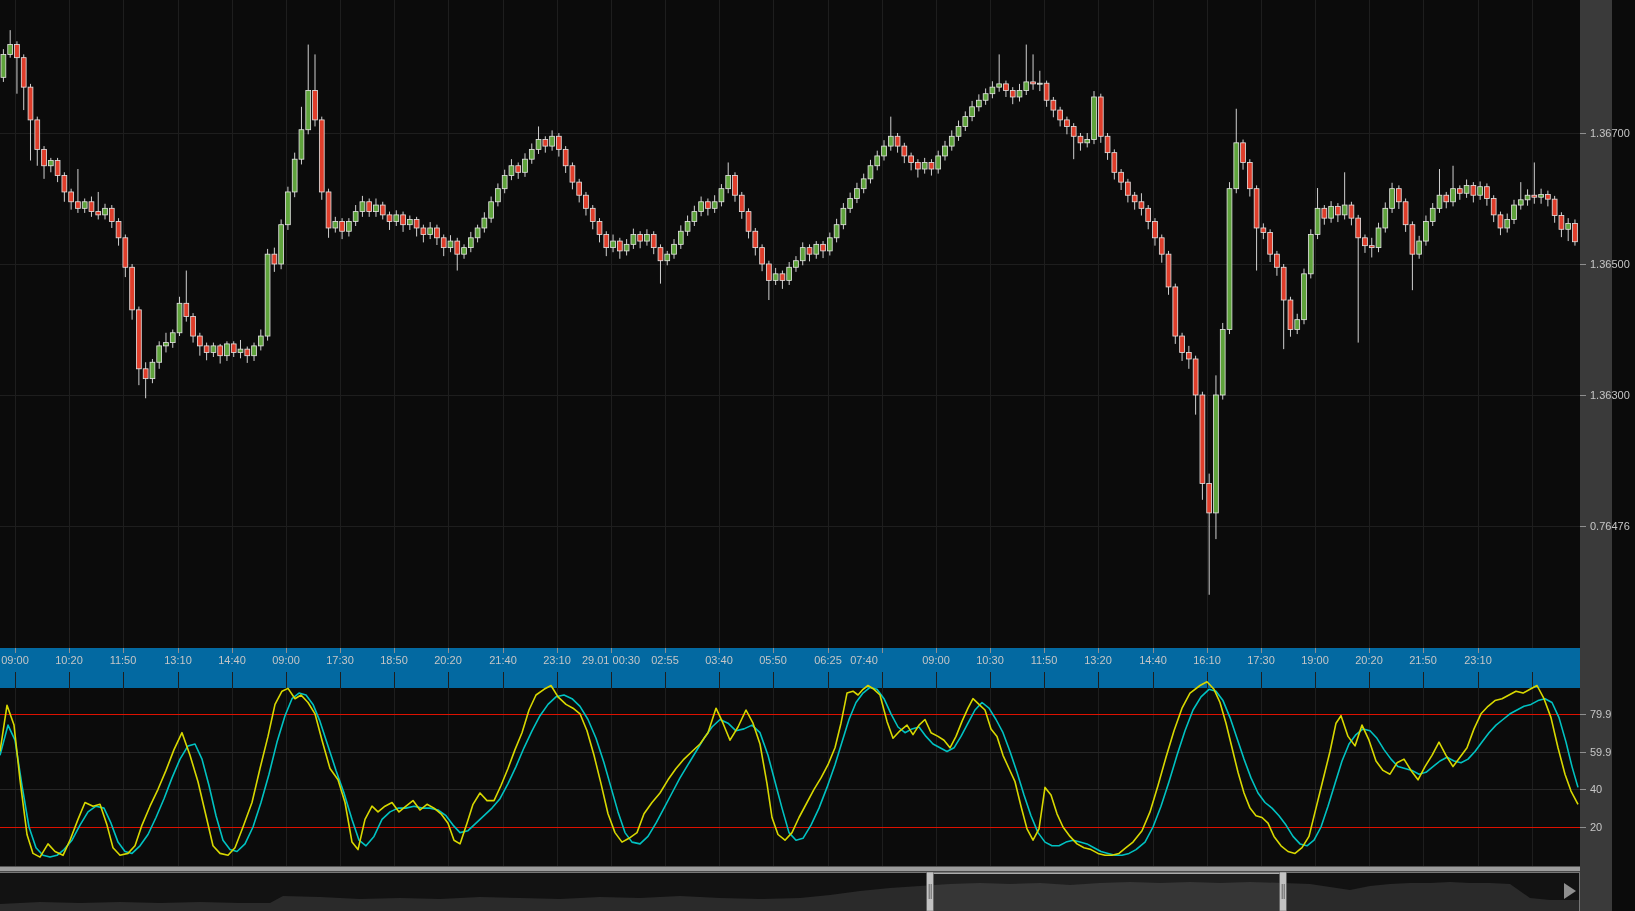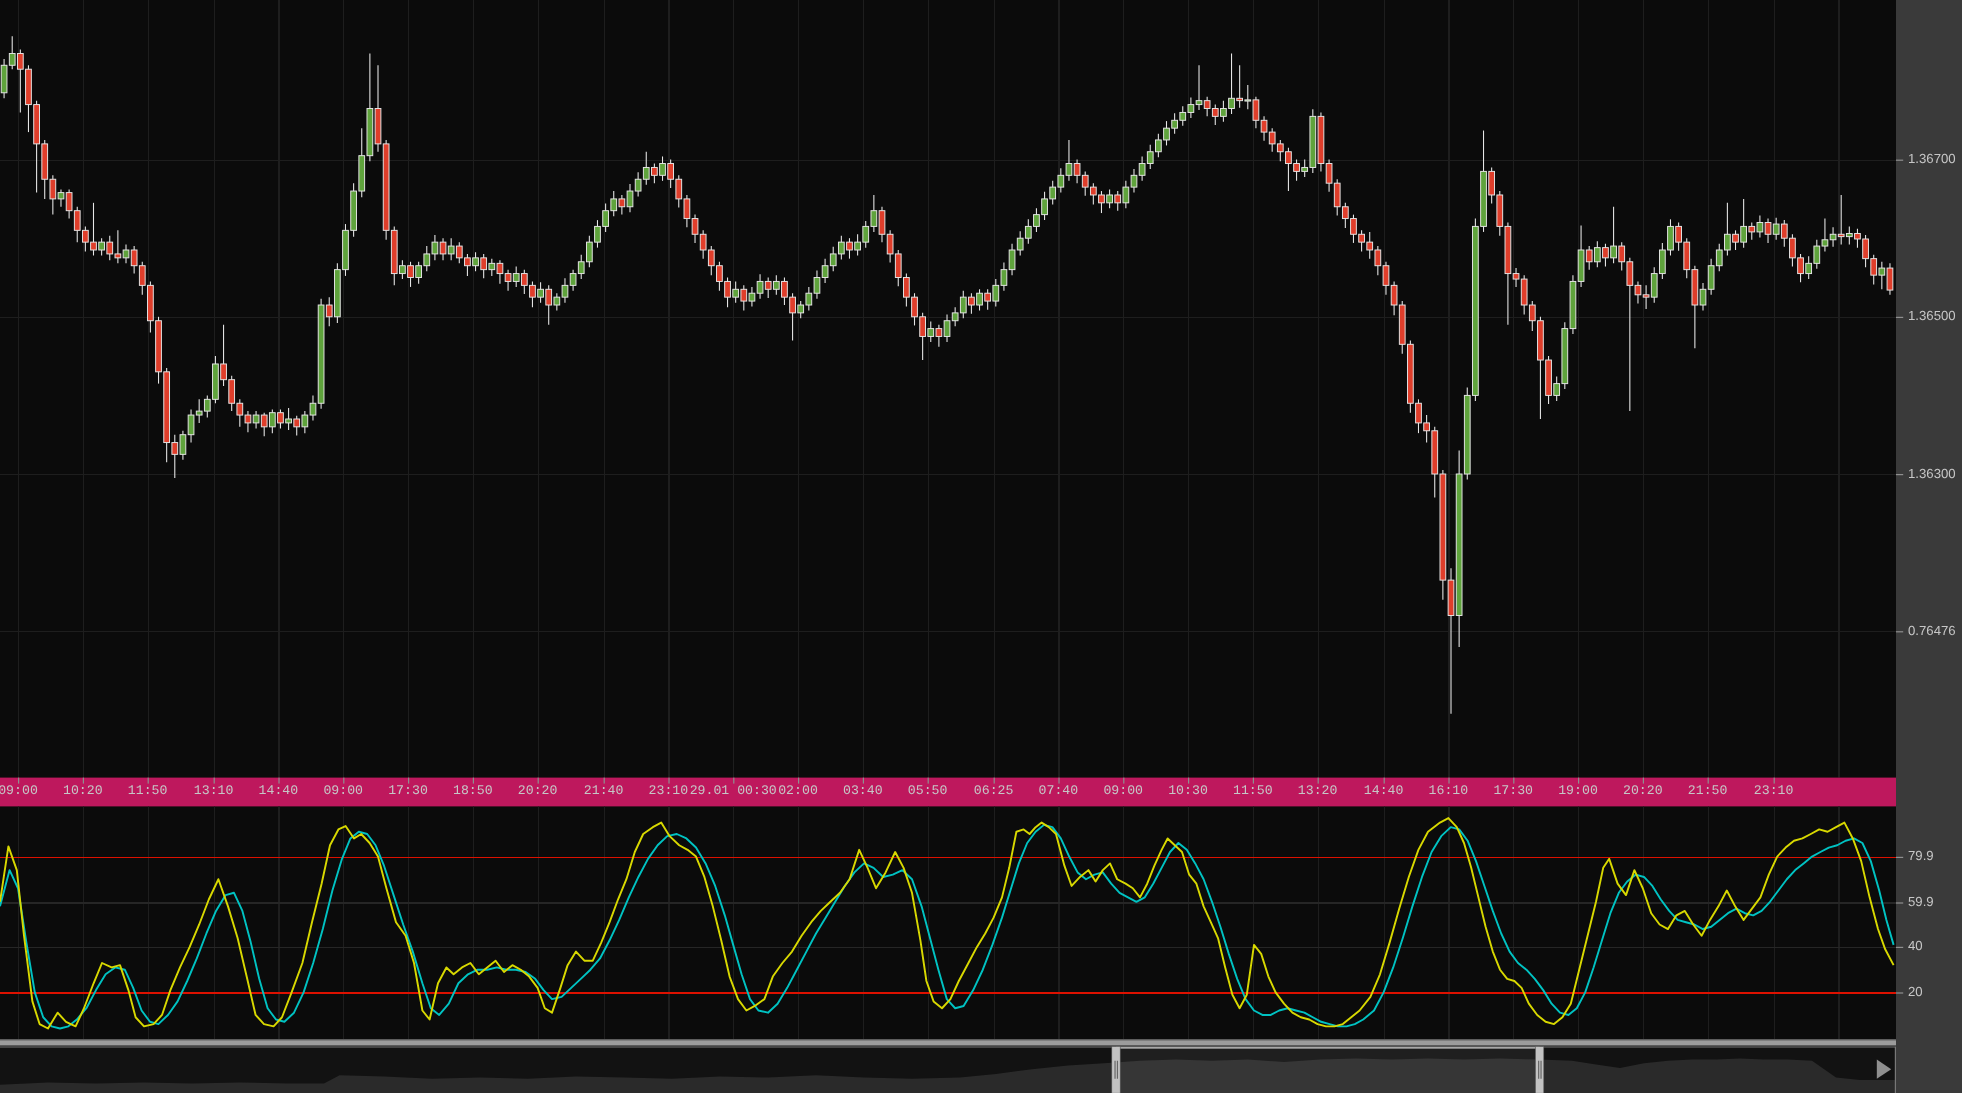--- a/index.html
+++ b/index.html
@@ -1,20 +1,20 @@
 <!DOCTYPE html>
 <html><head>
 <meta charset="utf-8">
 <style>
   html,body{margin:0;padding:0;background:#0b0b0b;}
   #stage{position:relative;width:1635px;height:911px;overflow:hidden;
          font-family:"Liberation Sans",sans-serif;background:#0b0b0b;}
   #main-chart,#osc-panel,#nav-panel{position:absolute;left:0;display:block;}
-  #right-axis{position:absolute;left:1580px;top:0;width:55px;height:911px;background:#3a3a3a;}
-  #time-axis{position:absolute;left:0;top:648px;width:1580px;height:24px;background:#be185d;font-family:Liberation Mono, monospace;}
+  #right-axis{position:absolute;left:1580px;top:0;width:32px;height:911px;background:#3a3a3a;}
+  #time-axis{position:absolute;left:0;top:648px;width:1580px;height:40px;background:#0369a1;}
   .ax-label{position:absolute;font-size:11px;color:#c6c6c6;white-space:nowrap;}
   .tick-dash{position:absolute;left:0;width:6px;height:1px;background:#8f8f8f;}
   .time-tick{position:absolute;top:0;width:1px;height:5px;background:#8f8f8f;}
   .time-label{position:absolute;top:6px;font-size:11px;color:#c6c6c6;transform:translateX(-50%);white-space:nowrap;}
   #divider{position:absolute;left:0;top:866px;width:1580px;height:6px;background:#9c9c9c;border-top:1px solid #555;border-bottom:1px solid #4a4a4a;box-sizing:border-box;}
 </style>
 </head>
 <body>
 
 <div id="stage">
@@ -560,29 +560,29 @@
       <div class="time-label" style="left:394px">18:50</div>
       <div class="time-tick" style="left:448px"></div>
       <div class="time-label" style="left:448px">20:20</div>
       <div class="time-tick" style="left:503px"></div>
       <div class="time-label" style="left:503px">21:40</div>
       <div class="time-tick" style="left:557px"></div>
       <div class="time-label" style="left:557px">23:10</div>
       <div class="time-tick" style="left:611px"></div>
       <div class="time-label" style="left:611px">29.01 00:30</div>
       <div class="time-tick" style="left:665px"></div>
-      <div class="time-label" style="left:665px">02:00</div>
+      <div class="time-label" style="left:665px">02:55</div>
       <div class="time-tick" style="left:719px"></div>
       <div class="time-label" style="left:719px">03:40</div>
       <div class="time-tick" style="left:773px"></div>
       <div class="time-label" style="left:773px">05:50</div>
       <div class="time-tick" style="left:828px"></div>
       <div class="time-label" style="left:828px">06:25</div>
       <div class="time-tick" style="left:882px"></div>
-      <div class="time-label" style="left:882px">07:40</div>
+      <div class="time-label" style="left:864px">07:40</div>
       <div class="time-tick" style="left:936px"></div>
       <div class="time-label" style="left:936px">09:00</div>
       <div class="time-tick" style="left:990px"></div>
       <div class="time-label" style="left:990px">10:30</div>
       <div class="time-tick" style="left:1044px"></div>
       <div class="time-label" style="left:1044px">11:50</div>
       <div class="time-tick" style="left:1098px"></div>
       <div class="time-label" style="left:1098px">13:20</div>
       <div class="time-tick" style="left:1153px"></div>
       <div class="time-label" style="left:1153px">14:40</div>

